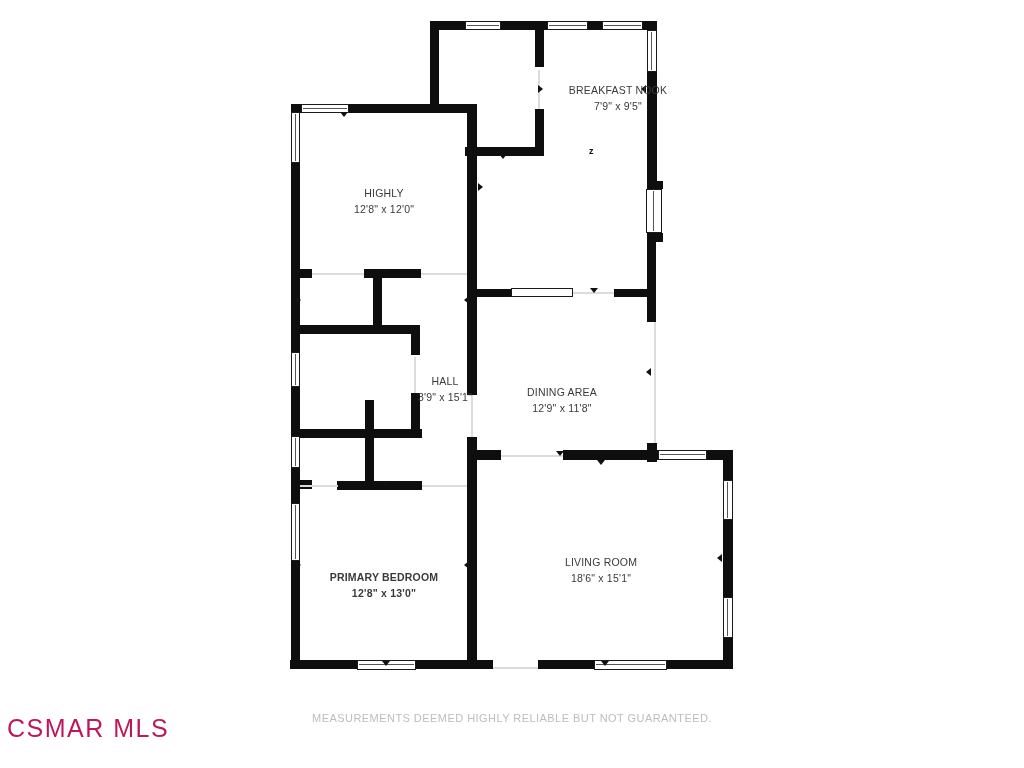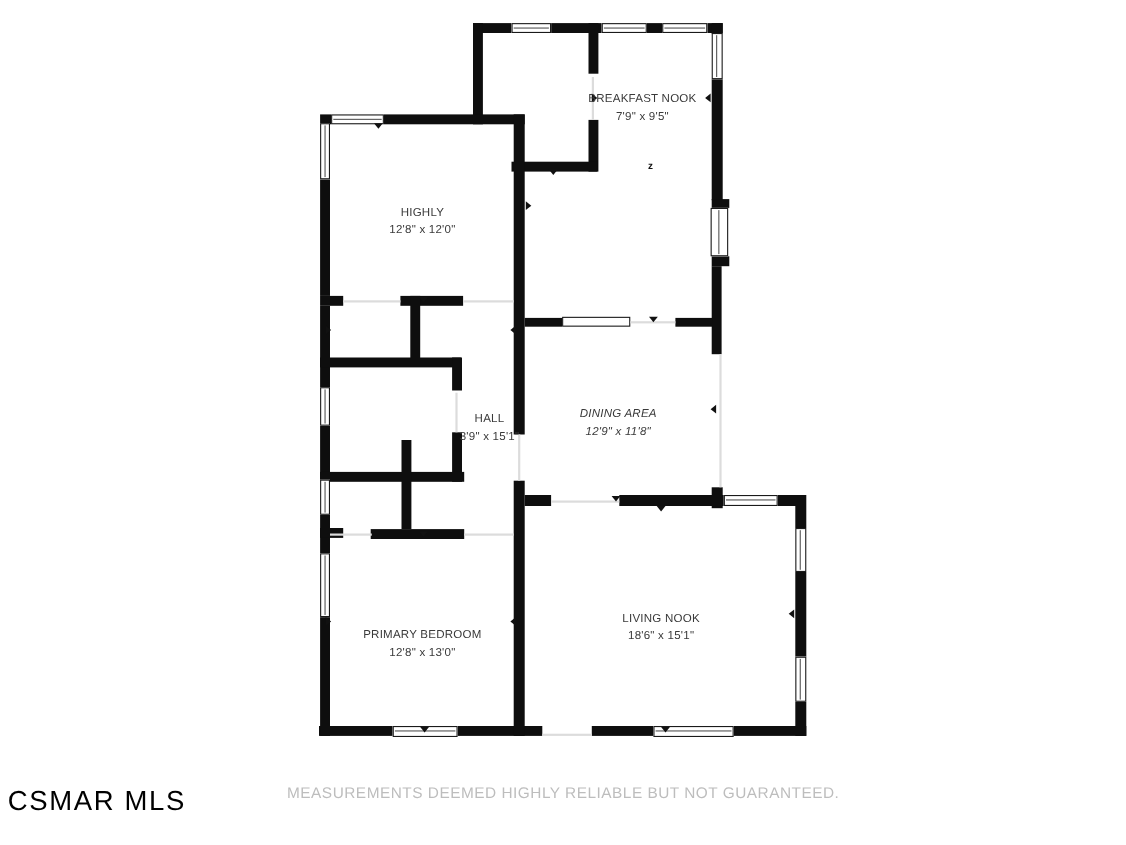--- a/index.html
+++ b/index.html
@@ -17,23 +17,23 @@
   
   .tk{position:absolute;width:0;height:0;}
   .t-down{border-left:4px solid transparent;border-right:4px solid transparent;border-top:5px solid #111;}
   .t-left{border-top:4px solid transparent;border-bottom:4px solid transparent;border-right:5px solid #111;}
   .t-right{border-top:4px solid transparent;border-bottom:4px solid transparent;border-left:5px solid #111;}
   
   .room-label{position:absolute;text-align:center;color:#3a3a3a;font-size:10.5px;line-height:16px;letter-spacing:.2px;}
   .room-label .nm,.room-label .dm{display:block;white-space:nowrap;}
   
   #disclaimer{position:absolute;left:0;top:712px;width:100%;text-align:center;
-              font-size:14px;letter-spacing:.45px;color:#bdbdbd;}
+              font-size:11px;letter-spacing:.45px;color:#bdbdbd;}
   #watermark{position:absolute;left:7px;top:714px;font-size:25px;letter-spacing:1.5px;
-             color:#000000;font-weight:400;}
+             color:#be185d;font-weight:400;}
   #zsym{position:absolute;left:589px;top:146px;font-size:9px;font-weight:bold;color:#111;}
 </style>
 </head>
 <body>
 
 <div id="stage">
 
   <div class="w" style="left:430px;top:21px;width:35px;height:9px;"></div>
   <div class="w" style="left:501px;top:21px;width:46px;height:9px;"></div>
   <div class="w" style="left:430px;top:21px;width:9px;height:92px;"></div>
@@ -136,41 +136,41 @@
   <div class="tk t-right" style="left:296px;top:561px;"></div>
   <div class="tk t-left" style="left:464px;top:561px;"></div>
   <div class="tk t-left" style="left:717px;top:554px;"></div>
   <div class="tk t-right" style="left:478px;top:183px;"></div>
   <div class="tk t-left" style="left:646px;top:368px;"></div>
   <div class="tk t-right" style="left:538px;top:85px;"></div>
   <div class="tk t-left" style="left:641px;top:85px;"></div>
 
   <div id="zsym">z</div>
 
-  <div class="room-label" style="left:514px;top:82px;width:140px;">
+  <div class="room-label" style="left:548px;top:82px;width:140px;">
     <span class="nm">BREAKFAST NOOK</span>
     <span class="dm">7'9" x 9'5"</span>
   </div>
   <div class="room-label" style="left:314px;top:185px;width:140px;">
     <span class="nm">HIGHLY</span>
     <span class="dm">12'8" x 12'0"</span>
   </div>
   <div class="room-label" style="left:404px;top:373px;width:82px;">
     <span class="nm">HALL</span>
     <span class="dm">3'9" x 15'1"</span>
   </div>
-  <div class="room-label" style="left:492px;top:368px;width:140px;font-style:italic;">
+  <div class="room-label" style="left:492px;top:384px;width:140px;">
     <span class="nm">DINING AREA</span>
     <span class="dm">12'9" x 11'8"</span>
   </div>
-  <div class="room-label" style="left:294px;top:569px;width:180px;">
+  <div class="room-label" style="left:294px;top:569px;width:180px;font-weight:bold;">
     <span class="nm">PRIMARY BEDROOM</span>
     <span class="dm">12'8" x 13'0"</span>
   </div>
   <div class="room-label" style="left:521px;top:554px;width:160px;">
-    <span class="nm">LIVING NOOK</span>
+    <span class="nm">LIVING ROOM</span>
     <span class="dm">18'6" x 15'1"</span>
   </div>
 
   <div id="disclaimer">MEASUREMENTS DEEMED HIGHLY RELIABLE BUT NOT GUARANTEED.</div>
   <div id="watermark">CSMAR MLS</div>
 
 </div>
 
 </body></html>

